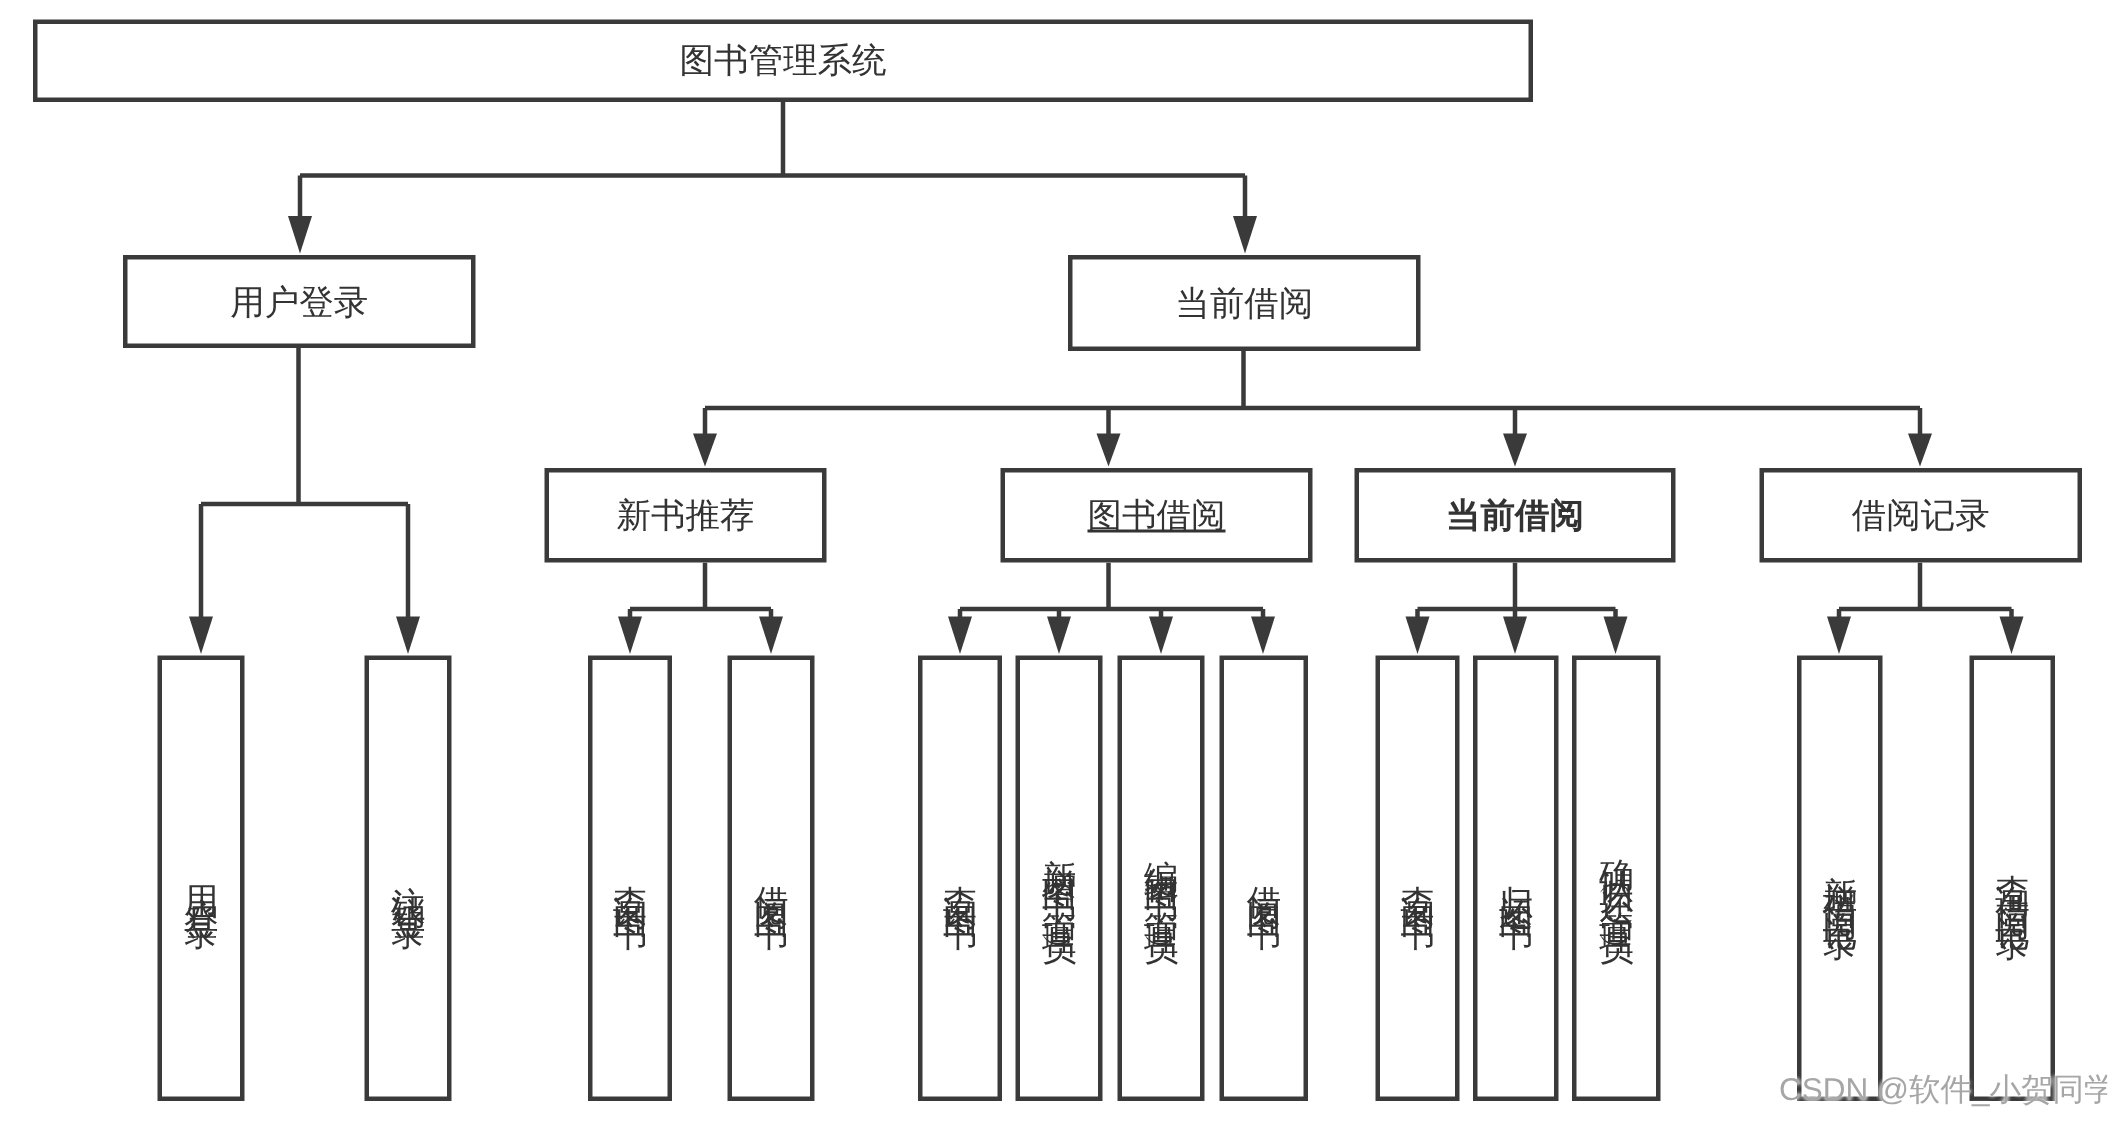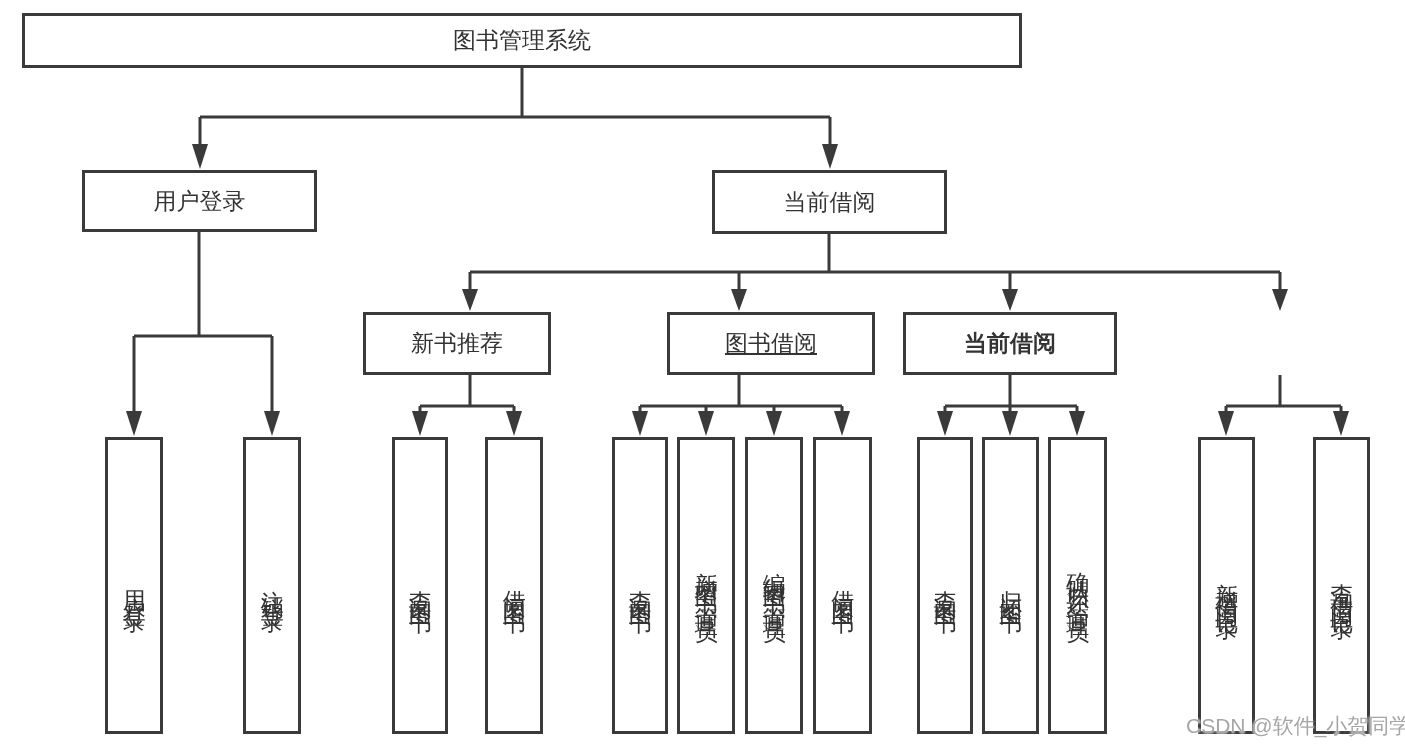--- a/index.html
+++ b/index.html
@@ -113,20 +113,23 @@
 
   <div class="box" id="b-l3-0">
     <span>新书推荐</span>
   </div>
   <div class="box" id="b-l3-1">
     <span>图书借阅</span>
   </div>
   <div class="box" id="b-l3-2">
     <span>当前借阅</span>
   </div>
+  <div class="box" id="b-l3-3">
+    <span>借阅记录</span>
+  </div>
 
   <div class="box vbox leaf" id="b-a1">
     <span>用户登录</span>
   </div>
   <div class="box vbox leaf" id="b-a2">
     <span>注销登录</span>
   </div>
 
   <div class="box vbox leaf" id="b-b1">
     <span>查询图书</span>

